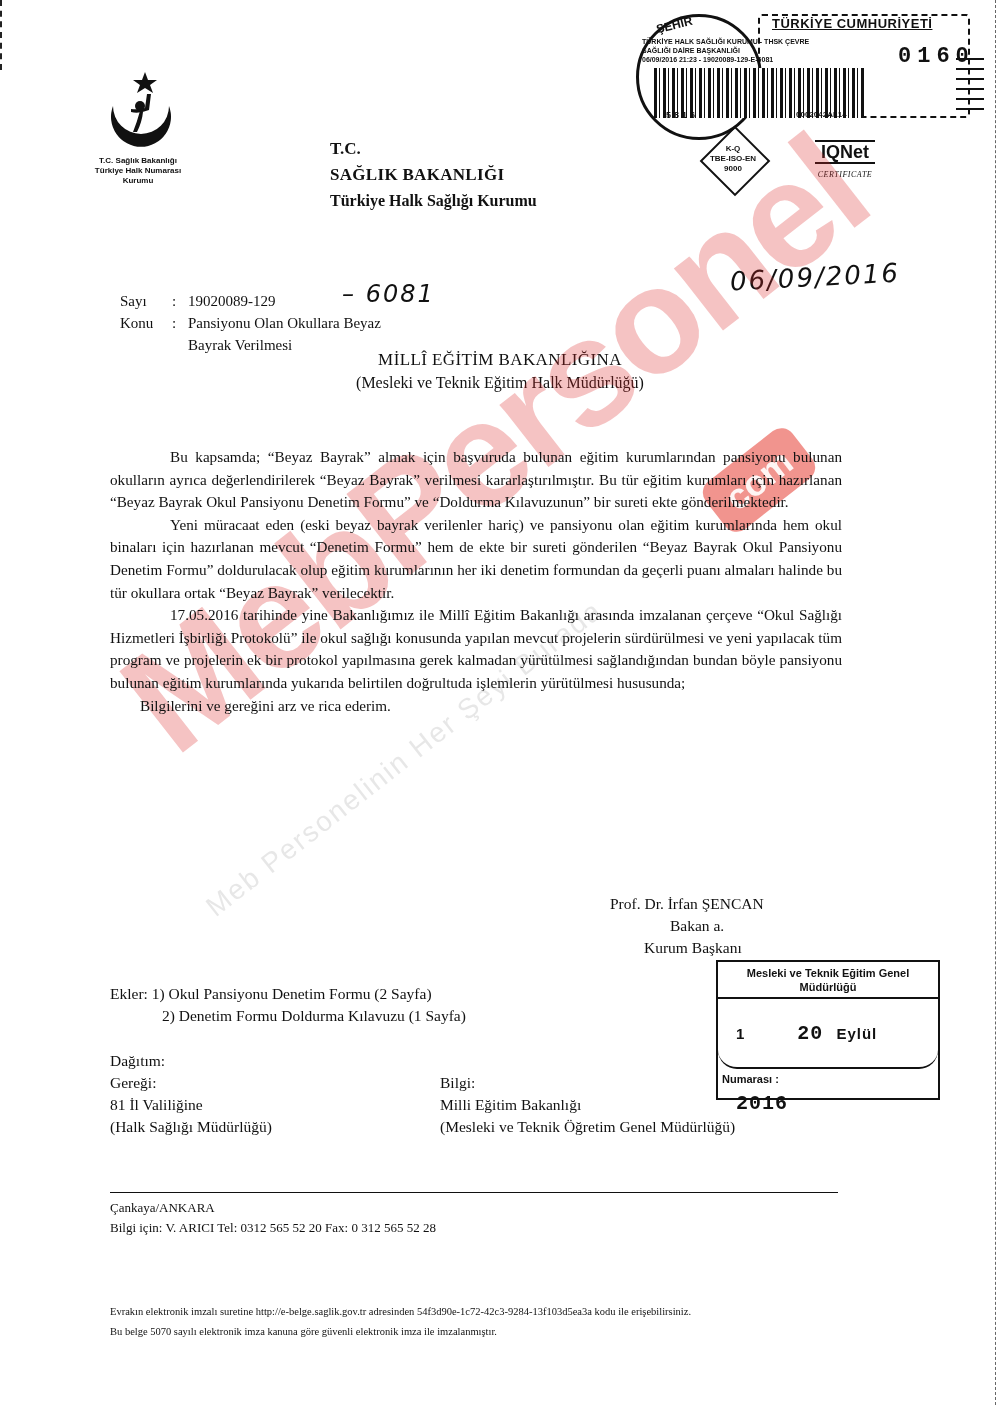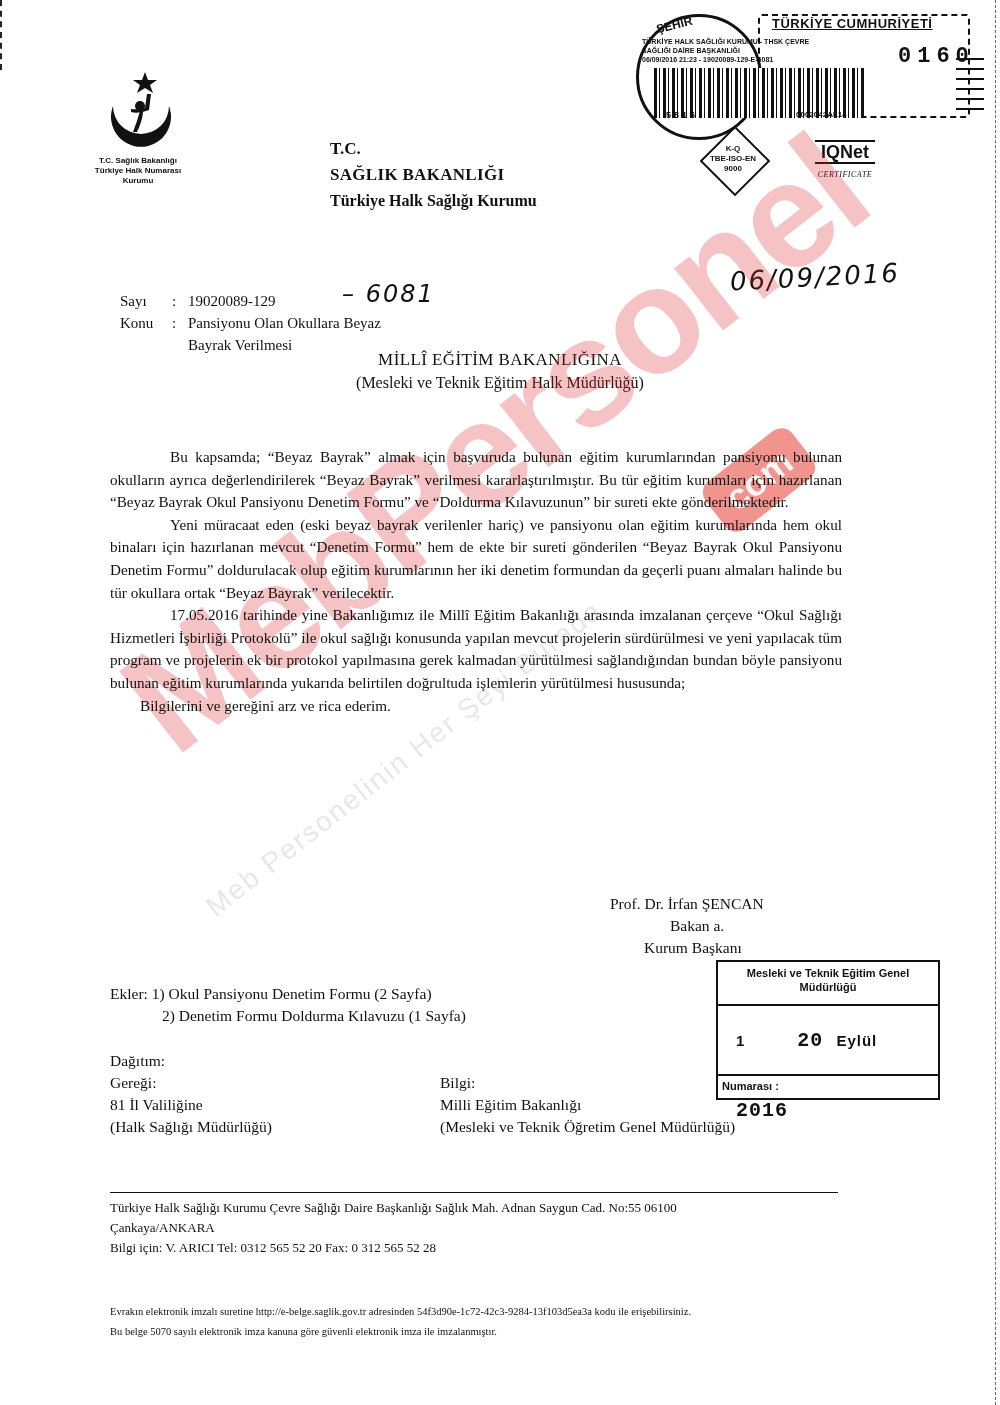--- a/index.html
+++ b/index.html
@@ -67,22 +67,22 @@
   .wm-com { position: absolute; left: 604px; top: 30px; width: 110px; height: 60px; border-radius: 14px; background: rgba(230, 60, 50, 0.55); transform: rotate(-38deg); color: rgba(255,255,255,0.9); font-family: "Liberation Sans", sans-serif; font-weight: bold; font-size: 36px; text-align: center; line-height: 60px; }
   .wm-sub { position: absolute; left: 100px; top: 478px; font-family: "Liberation Sans", sans-serif; font-size: 28px; color: rgba(120, 120, 120, 0.18); transform: rotate(-38deg); transform-origin: left top; white-space: nowrap; letter-spacing: 2px; }
 
   
   .signature { left: 598px; top: 893px; font-size: 15.5px; line-height: 22px; margin-left: 12px; }
   .signature .s2 { padding-left: 60px; }
   .signature .s3 { padding-left: 34px; }
 
   
   .recv { left: 716px; top: 960px; width: 220px; height: 136px; border: 2px solid #111; font-family: "Liberation Sans", sans-serif; }
-  .recv-head { height: 44px; border-bottom: 2px solid #111; text-align: center; font-size: 11px; font-weight: bold; line-height: 14px; padding-top: 4px; box-sizing: border-box; }
-  .recv-date { height: 70px; border-bottom: 2px solid #111; font-family: "Liberation Mono", monospace; font-size: 20px; font-weight: bold; line-height: 70px; padding-left: 18px; box-sizing: border-box; letter-spacing: 1px; }
+  .recv-head { height: 37px; border-bottom: 2px solid #111; text-align: center; font-size: 11px; font-weight: bold; line-height: 14px; padding-top: 4px; box-sizing: border-box; }
+  .recv-date { height: 70px; border-bottom: 2px solid #111; font-family: "Liberation Mono", monospace; font-size: 20px; font-weight: bold; line-height: 70px; padding-left: 18px; box-sizing: border-box; letter-spacing: 1px; border-radius: 19px; }
   .recv-date .small { font-family: "Liberation Sans", sans-serif; font-size: 15px; font-weight: bold; }
   .recv-num { font-size: 11px; font-weight: bold; padding: 4px 4px; }
 
   
   .ekler { left: 110px; top: 983px; font-size: 15.5px; line-height: 22px; }
   .ekler .e2 { padding-left: 52px; }
 
   
   .dagitim { left: 110px; top: 1050px; font-size: 15.5px; line-height: 22px; }
   .bilgi { left: 440px; top: 1072px; font-size: 15.5px; line-height: 22px; }
@@ -215,20 +215,19 @@
   <div>(Halk Sağlığı Müdürlüğü)</div>
 </div>
 <div class="abs bilgi">
   <div>Bilgi:</div>
   <div>Milli Eğitim Bakanlığı</div>
   <div>(Mesleki ve Teknik Öğretim Genel Müdürlüğü)</div>
 </div>
 
 <div class="abs footer-rule"></div>
 <div class="abs footer">
-  <div>Türkiye Halk Sağlığı Kurumu Çevre Sağlığı Daire Başkanlığı  Sağlık Mah. Adnan  Saygun Cad. No:55 06100</div>
   <div>Çankaya/ANKARA</div>
   <div>Bilgi için: V. ARICI Tel: 0312 565 52 20 Fax: 0 312 565 52 28</div>
 </div>
 <div class="abs footer2">
   <div>Evrakın elektronik imzalı suretine http://e-belge.saglik.gov.tr adresinden 54f3d90e-1c72-42c3-9284-13f103d5ea3a kodu ile erişebilirsiniz.</div>
   <div>Bu belge 5070 sayılı elektronik imza kanuna göre güvenli elektronik imza ile imzalanmıştır.</div>
 </div>
 
 </body></html>

